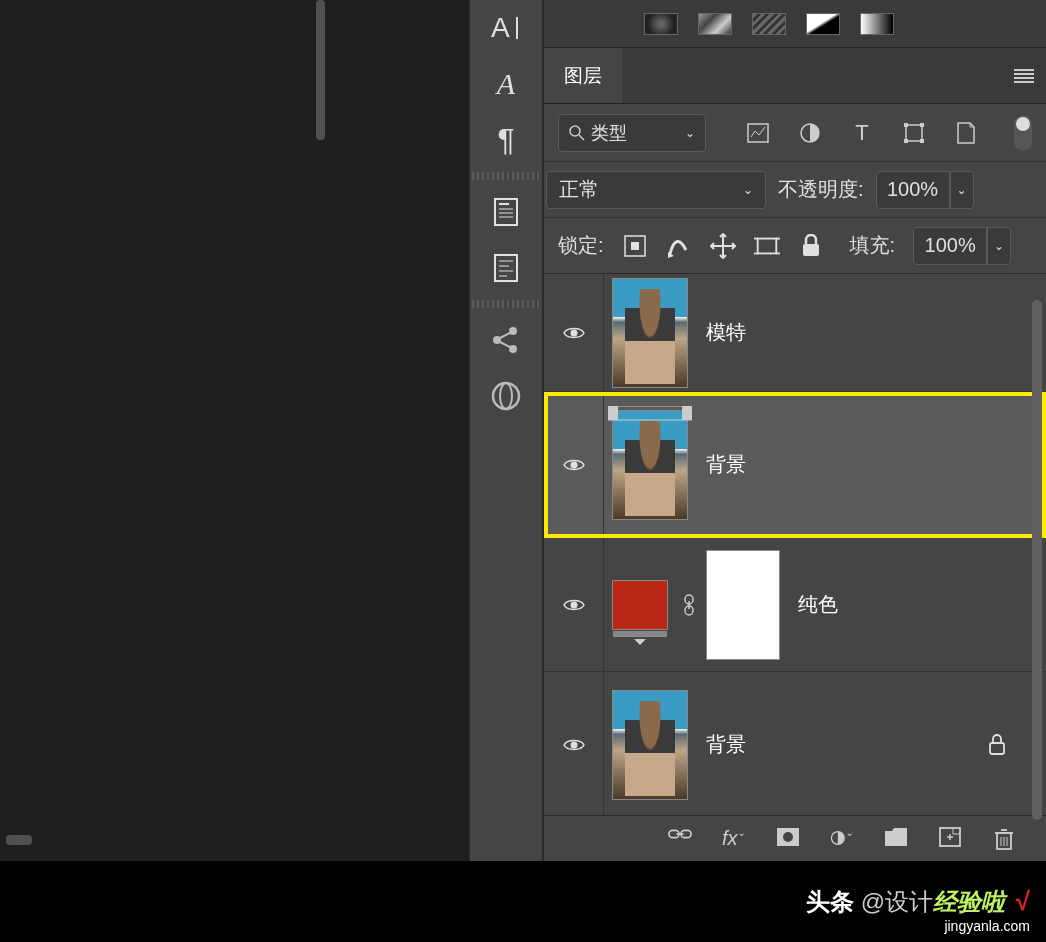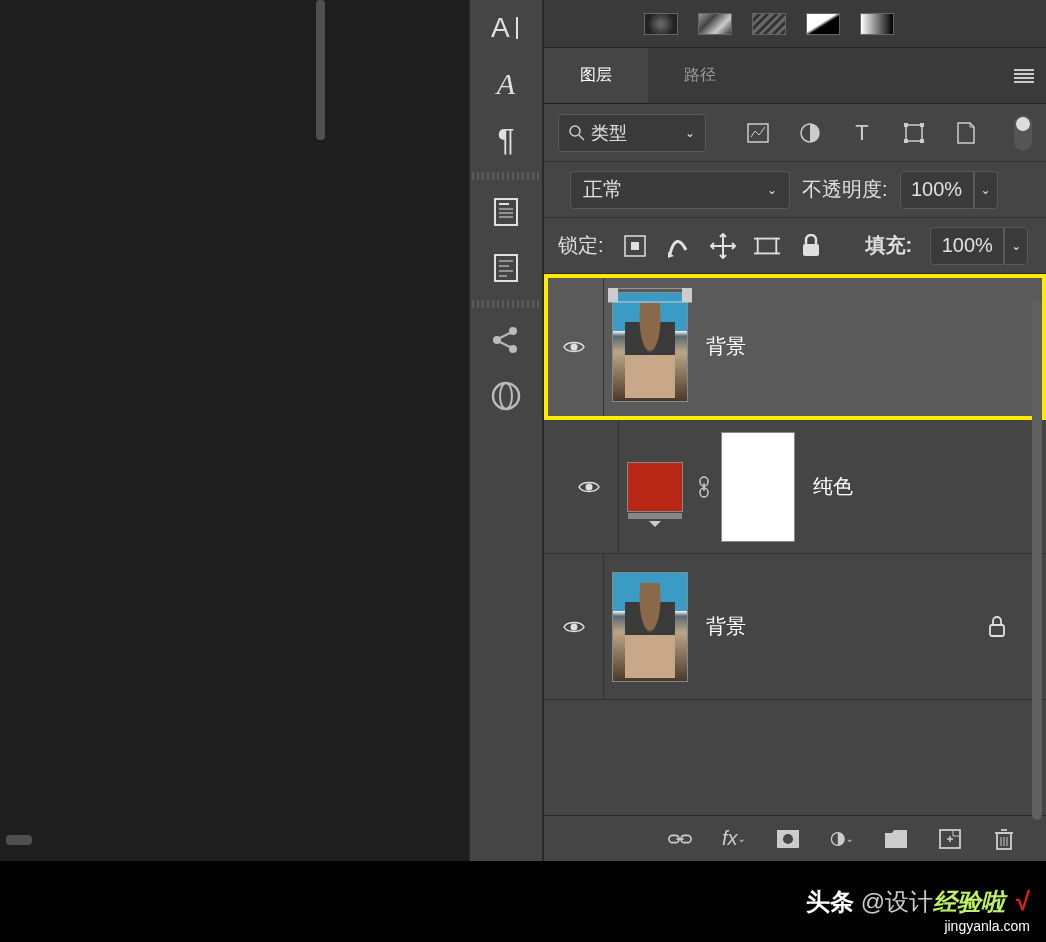--- a/index.html
+++ b/index.html
@@ -96,25 +96,25 @@
     .g5 { background: linear-gradient(to right, #fff, #000); }
     .tabs-row {
       height: 56px;
       display: flex;
       align-items: center;
       background: #3a3a3a;
       border-bottom: 1px solid #222;
       position: relative;
     }
     .tab {
-      padding: 0 36px;
+      padding: 0 20px;
       height: 100%;
       display: flex;
       align-items: center;
-      font-size: 16px;
+      font-size: 19px;
       color: #999;
       cursor: pointer;
     }
     .tab.active {
       background: #454545;
       color: #fff;
     }
     .menu-icon {
       margin-left: auto;
       margin-right: 12px;
@@ -176,21 +176,21 @@
       background: #ddd;
       border-radius: 50%;
       position: absolute;
       top: 2px;
       left: 2px;
     }
     .blend-row {
       height: 56px;
       display: flex;
       align-items: center;
-      padding: 0 26px;
+      padding: 0 2px;
       gap: 12px;
       border-bottom: 1px solid #333;
     }
     .blend-dropdown {
       width: 220px;
       height: 38px;
       background: #3a3a3a;
       border: 1px solid #5a5a5a;
       border-radius: 4px;
       display: flex;
@@ -250,21 +250,21 @@
       overflow-y: auto;
     }
     .layer-item {
       display: flex;
       align-items: center;
       border-bottom: 1px solid #333;
       position: relative;
     }
     .layer-item.h118 { height: 118px; }
     .layer-item.h128 { height: 146px; }
-    .layer-item.h134 { height: 134px; padding-left: 15px; }
+    .layer-item.h134 { height: 134px; }
     .layer-item.selected {
       background: #5a5a5a;
     }
     .layer-item.highlighted {
       outline: 4px solid #ffeb00;
       outline-offset: -4px;
     }
     .visibility-col {
       width: 60px;
       display: flex;
@@ -353,21 +353,21 @@
       display: flex;
       align-items: center;
       justify-content: flex-end;
       gap: 30px;
       padding-right: 30px;
     }
     .bottom-icon {
       width: 24px;
       height: 24px;
       display: flex;
-      align-items: center;
+      align-items: flex-start;
       justify-content: center;
     }
     .footer {
       position: absolute;
       bottom: 0;
       left: 0;
       width: 100%;
       height: 81px;
       background: #000;
       display: flex;
@@ -486,21 +486,20 @@
     <div class="top-bar">
       <div class="gradient-thumb g1"></div>
       <div class="gradient-thumb g2"></div>
       <div class="gradient-thumb g3"></div>
       <div class="gradient-thumb g4"></div>
       <div class="gradient-thumb g5"></div>
     </div>
 
     <div class="tabs-row">
       <div class="tab active">图层</div>
-      <div class="tab">路径</div>
       <div class="menu-icon">
           <div></div>
           <div></div>
           <div></div>
           <div></div>
         </div>
     </div>
 
     <div class="filter-row">
       <div class="filter-dropdown">
@@ -592,28 +591,40 @@
             <line x1="0" y1="20" x2="4" y2="20" stroke="#e0e0e0" stroke-width="2"></line>
             <line x1="24" y1="20" x2="28" y2="20" stroke="#e0e0e0" stroke-width="2"></line>
           </svg>
       </div>
       <div class="lock-icon">
         <svg width="20" height="24" viewBox="0 0 20 24">
             <rect x="2" y="10" width="16" height="12" rx="2" fill="#e0e0e0"></rect>
             <path d="M5 10 L5 6 A 5 5 0 0 1 15 6 L15 10" fill="none" stroke="#e0e0e0" stroke-width="2.5"></path>
           </svg>
       </div>
-      <span class="label-text" style="margin-left:24px;font-weight:bold;">填充:</span>
+      <span class="label-text" style="margin-left:8px;">填充:</span>
       <div style="display:flex;">
         <div class="percent-field">100%</div>
         <div class="percent-arrow">⌄</div>
       </div>
     </div>
 
     <div class="layers-list">
+      <div class="layer-item h118">
+        <div class="visibility-col">
+          <svg class="eye-icon" viewBox="0 0 22 16">
+              <path d="M1 8 C 4 2, 18 2, 21 8 C 18 14, 4 14, 1 8 Z" fill="none" stroke="#e0e0e0" stroke-width="1.5"></path>
+              <circle cx="11" cy="8" r="3.5" fill="#e0e0e0"></circle>
+            </svg>
+        </div>
+        <div class="layer-thumb layer-thumb-sm">
+            <div class="person-silhouette"></div>
+          </div>
+        <span class="layer-name">模特</span>
+      </div>
 
       <div class="layer-item h128 selected highlighted">
         <div class="visibility-col">
           <svg class="eye-icon" viewBox="0 0 22 16">
               <path d="M1 8 C 4 2, 18 2, 21 8 C 18 14, 4 14, 1 8 Z" fill="none" stroke="#e0e0e0" stroke-width="1.5"></path>
               <circle cx="11" cy="8" r="3.5" fill="#e0e0e0"></circle>
             </svg>
         </div>
         <div style="position:relative;margin:0 8px;">
           <div class="layer-thumb layer-thumb-sm" style="margin:0;">

